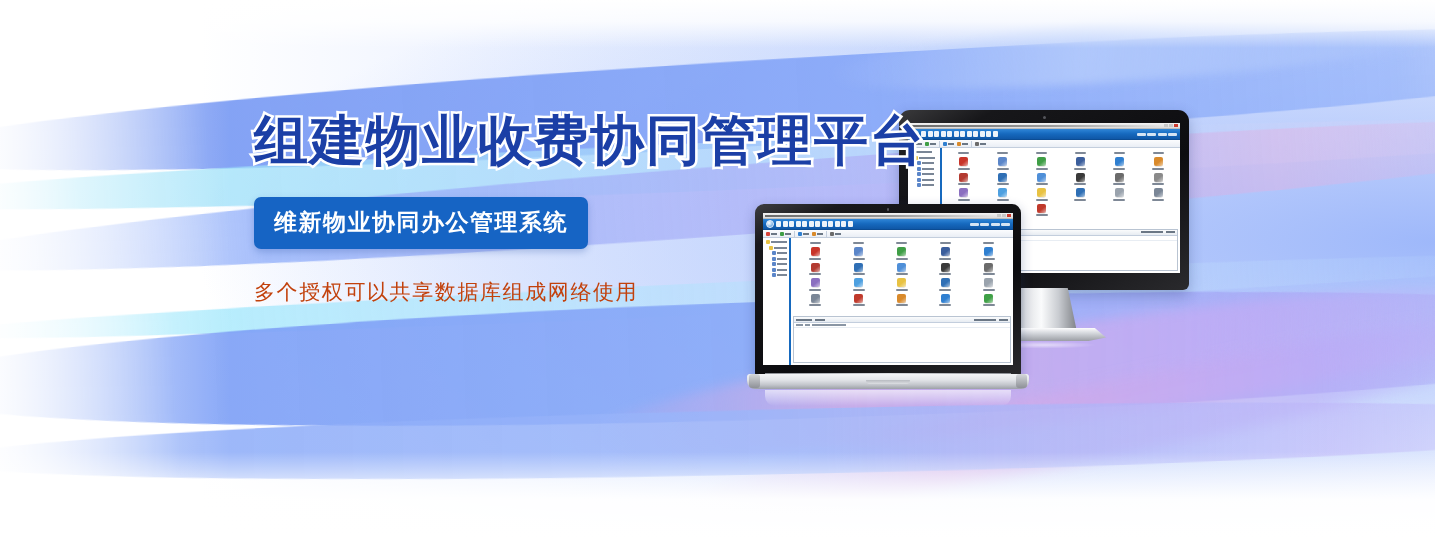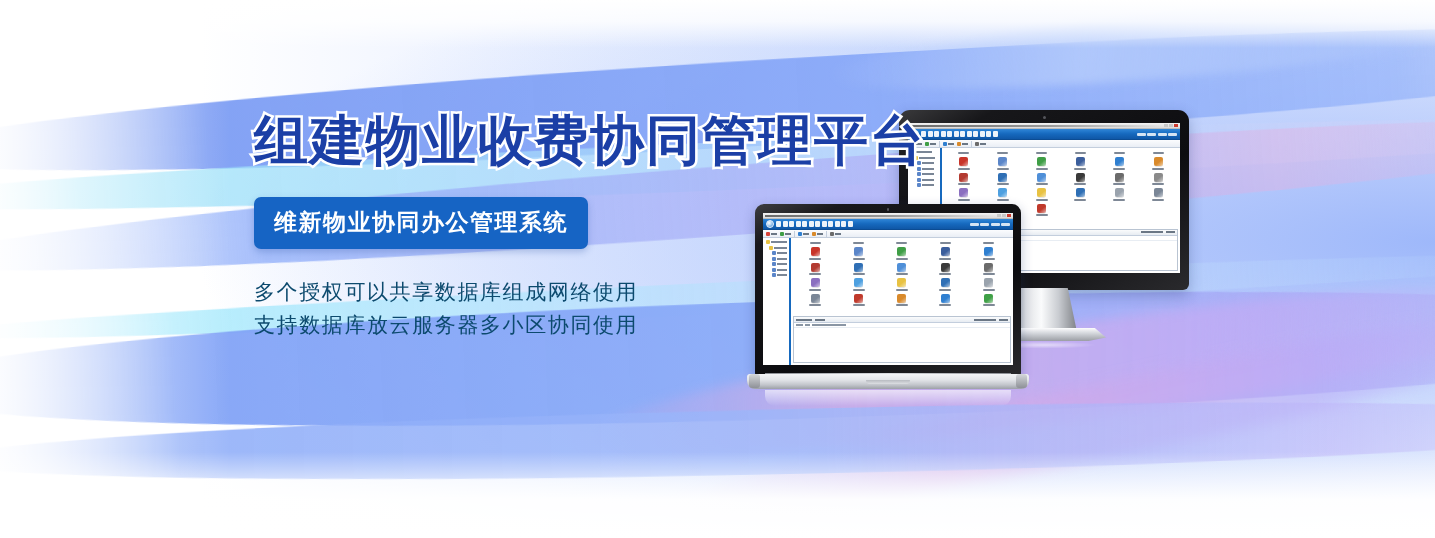--- a/index.html
+++ b/index.html
@@ -83,21 +83,21 @@
     display:inline-block; margin-top:28px;
     background:#1664c4; color:#fff;
     font-size:23px; font-weight:bold; letter-spacing:1.5px;
     padding:10px 20px 11px 20px; border-radius:7px;
     box-shadow:0 3px 7px rgba(40,80,160,.28);
     white-space:nowrap;
   }
 
   .features{ margin-top:26px; }
   .feature-line{
-    font-size:21px; color:#0c4a6e; letter-spacing:1.6px;
+    font-size:21px; color:#c2410c; letter-spacing:1.6px;
     line-height:33px; white-space:nowrap;
   }
 
   
   .devices{ position:absolute; left:742px; top:96px; width:470px; height:330px; z-index:30; }
 
   
   .monitor{ position:absolute; left:157px; top:14px; width:290px; height:180px; z-index:1; }
   .monitor-bezel{
     position:absolute; inset:0;
@@ -275,21 +275,20 @@
     <div class="bg-white-top"></div>
     <div class="bg-white-bottom"></div>
     <div class="bg-white-left"></div>
   </div>
 
   <div class="copy">
     <div class="headline">组建物业收费协同管理平台</div>
     <div class="badge">维新物业协同办公管理系统</div>
     <div class="features">
       <div class="feature-line">多个授权可以共享数据库组成网络使用</div>
-      <div class="feature-line">支持数据库放云服务器多小区协同使用</div>
     </div>
   </div>
 
   <div class="devices">
 
     <div class="monitor">
       <div class="monitor-bezel">
         <div class="webcam"></div>
         <div class="monitor-screen">
           <div class="app" id="app-monitor">

